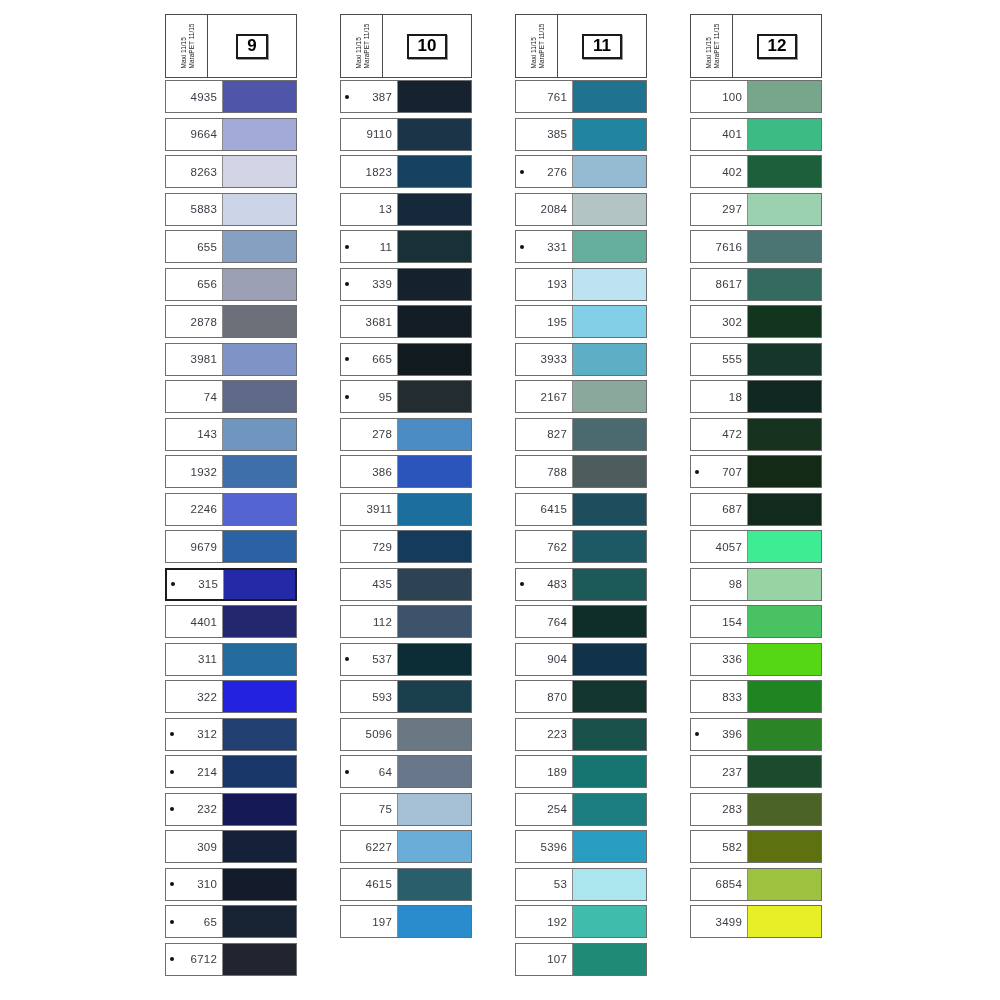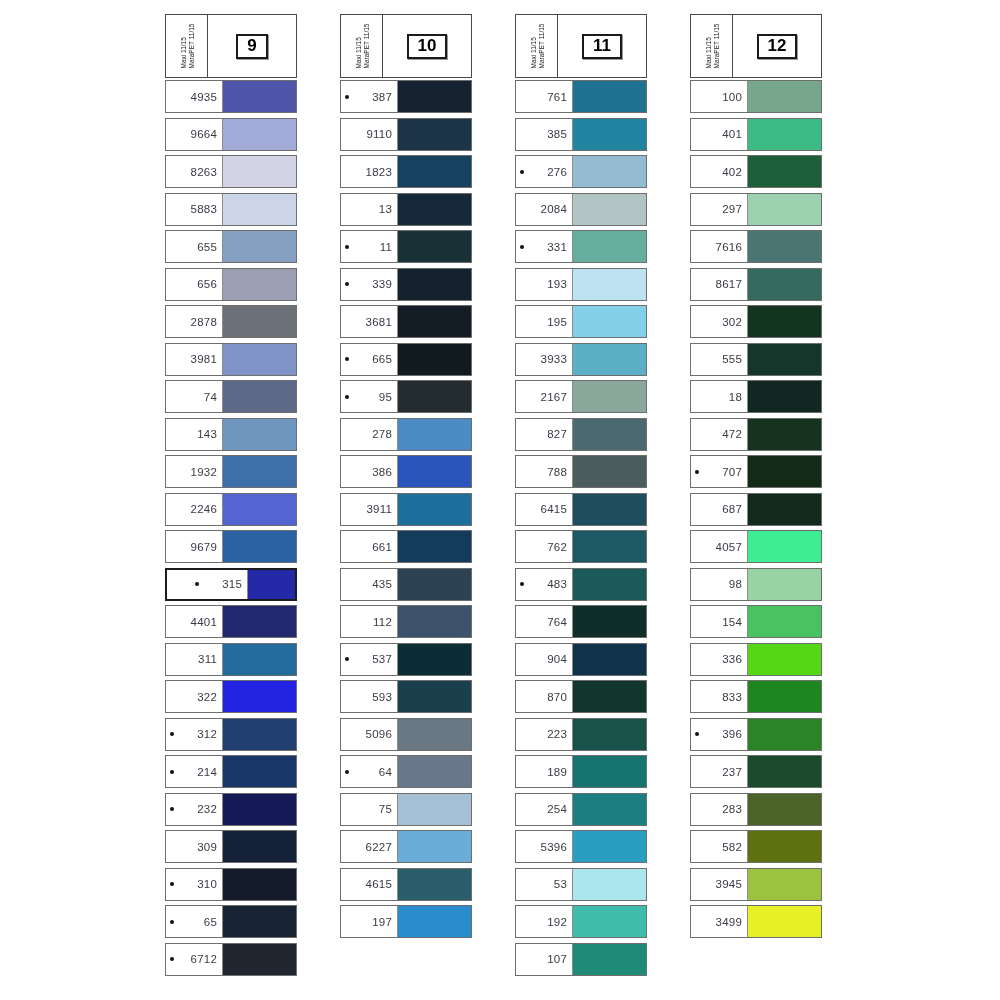--- a/index.html
+++ b/index.html
@@ -127,21 +127,20 @@
   }
 
   .swatch-color {
     flex: 1;
     border-left: 1px solid #8c8c8c;
     box-sizing: border-box;
   }
 
   .swatch-row.highlight {
     border: 2px solid #1c1c1c;
-    padding-left: 24px;
   }
 </style>
 </head>
 <body>
 
 <div id="sheet">
   <div class="columns" id="columns-root">
       <div class="swatch-column">
         <div class="col-header">
           <div class="col-header-side">
@@ -415,21 +414,21 @@
         <div class="swatch-row">
           <div class="swatch-label">
             <span class="dot hidden"></span>
             <span class="code">3911</span>
           </div>
           <div class="swatch-color" style="background: rgb(28, 110, 156);"></div>
         </div>
         <div class="swatch-row">
           <div class="swatch-label">
             <span class="dot hidden"></span>
-            <span class="code">661</span>
+            <span class="code">729</span>
           </div>
           <div class="swatch-color" style="background: rgb(20, 58, 92);"></div>
         </div>
         <div class="swatch-row">
           <div class="swatch-label">
             <span class="dot hidden"></span>
             <span class="code">435</span>
           </div>
           <div class="swatch-color" style="background: rgb(45, 67, 84);"></div>
         </div>
@@ -833,21 +832,21 @@
         <div class="swatch-row">
           <div class="swatch-label">
             <span class="dot hidden"></span>
             <span class="code">582</span>
           </div>
           <div class="swatch-color" style="background: rgb(94, 113, 16);"></div>
         </div>
         <div class="swatch-row">
           <div class="swatch-label">
             <span class="dot hidden"></span>
-            <span class="code">3945</span>
+            <span class="code">6854</span>
           </div>
           <div class="swatch-color" style="background: rgb(157, 194, 63);"></div>
         </div>
         <div class="swatch-row">
           <div class="swatch-label">
             <span class="dot hidden"></span>
             <span class="code">3499</span>
           </div>
           <div class="swatch-color" style="background: rgb(231, 240, 39);"></div>
         </div>

